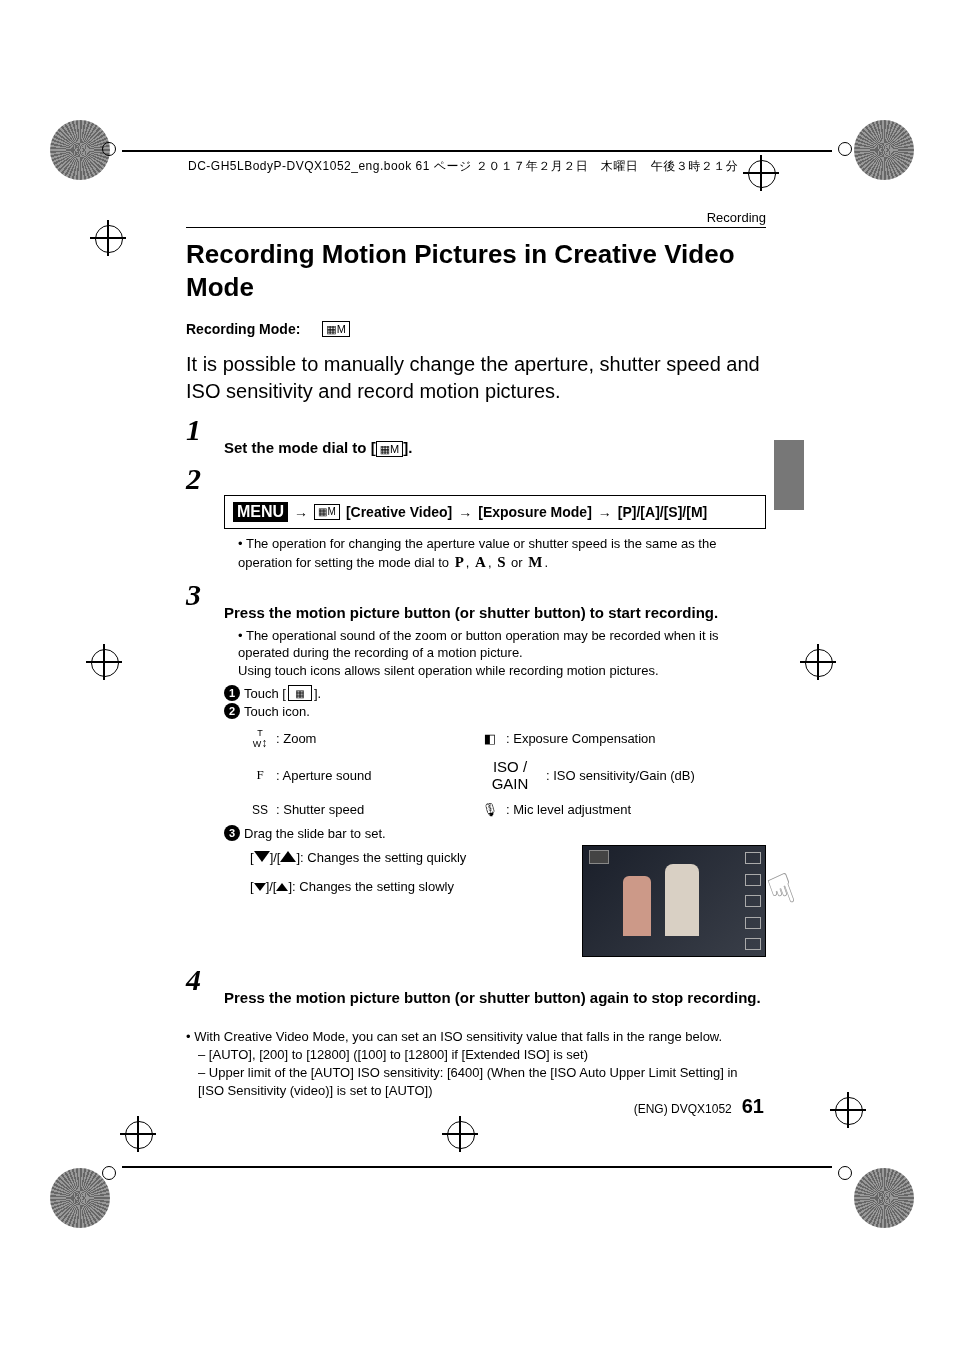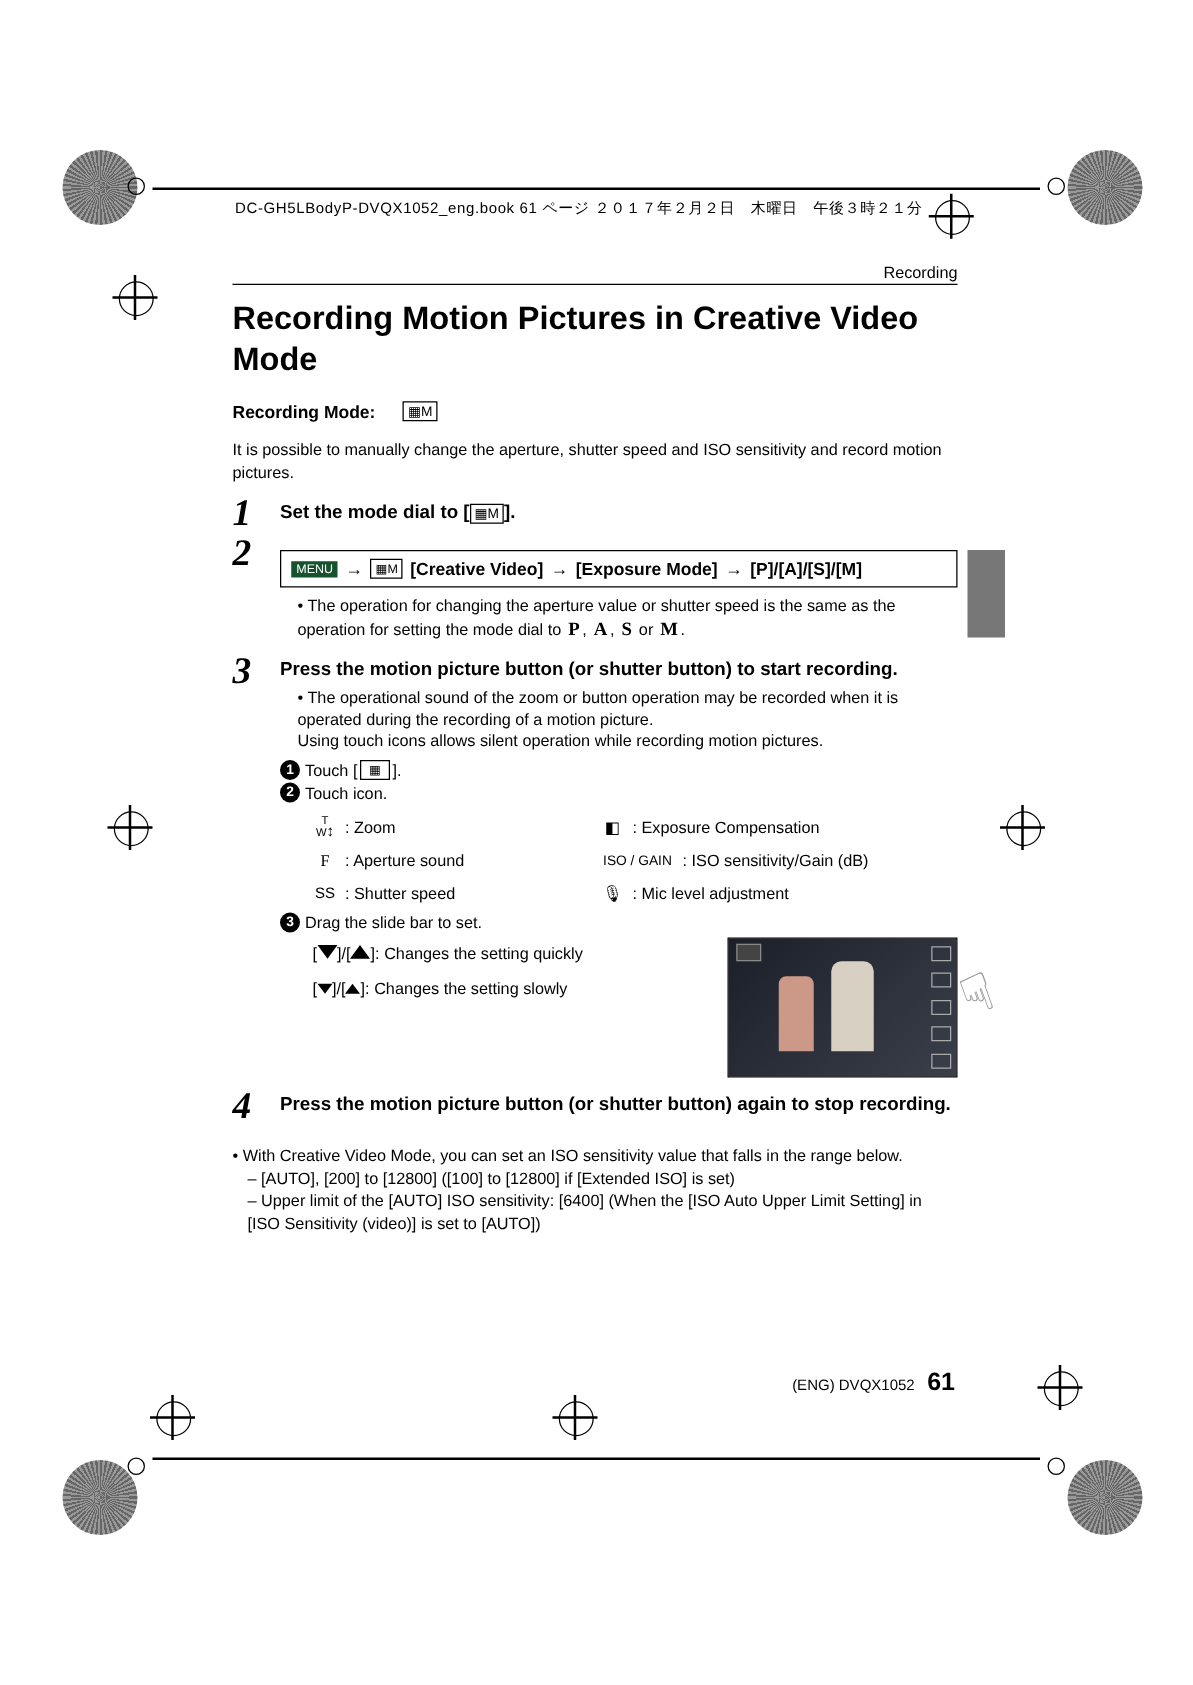--- a/index.html
+++ b/index.html
@@ -107,21 +107,21 @@
     align-items:center;
     justify-content:center;
     border:1px solid #000;
     padding: 0 3px;
     font-size: 11px;
     font-weight:normal;
     height:14px;
   }
 
   p.intro {
-    font-size: 13px;
+    font-size: 20px;
     margin: 14px 0 10px 0;
     line-height: 1.35;
   }
 
   .step {
     display: flex;
     align-items: flex-start;
     margin-bottom: 2px;
   }
   .stepnum {
@@ -129,43 +129,44 @@
     font-weight: bold;
     font-style: italic;
     font-size: 30px;
     width: 38px;
     flex-shrink: 0;
     line-height: 1;
   }
   .steptext {
     flex: 1;
     padding-top: 4px;
+    margin-top: 19px;
   }
   .step-head {
     font-weight: bold;
     font-size: 15px;
     margin-bottom: 4px;
     line-height:1.3;
   }
 
   .menu-box {
     border: 1px solid #000;
     padding: 6px 8px;
     margin: 8px 0 6px 0;
     font-size: 14px;
     display:flex;
     align-items:center;
     flex-wrap:wrap;
     gap:6px;
   }
   .menu-chip {
-    background:#14532d;
+    background:#000000;
     color:#fff;
-    font-size:10px;
-    font-weight:normal;
+    font-size:16px;
+    font-weight:bold;
     padding:1px 4px;
     display:inline-block;
   }
   .arrow { font-size:14px; }
 
   ul.sub {
     margin: 2px 0 6px 0;
     padding-left: 14px;
     font-size: 13px;
     line-height: 1.35;
@@ -222,21 +223,21 @@
     align-items:center;
     gap:6px;
   }
   .tiny-icon {
     width:20px;
     text-align:center;
     font-size:13px;
     font-weight:normal;
   }
   .ss { font-size:12px; letter-spacing:0; }
-  .iso { font-size:11px; }
+  .iso { font-size:15px; }
 
   .slide-block {
     display:flex;
     gap:20px;
     margin-top:4px;
   }
   .slide-text { flex:1; font-size:13px; line-height:1.4; }
   .slide-text .sline { margin:4px 0 10px 26px; }
   .tri {
     display:inline-block;

